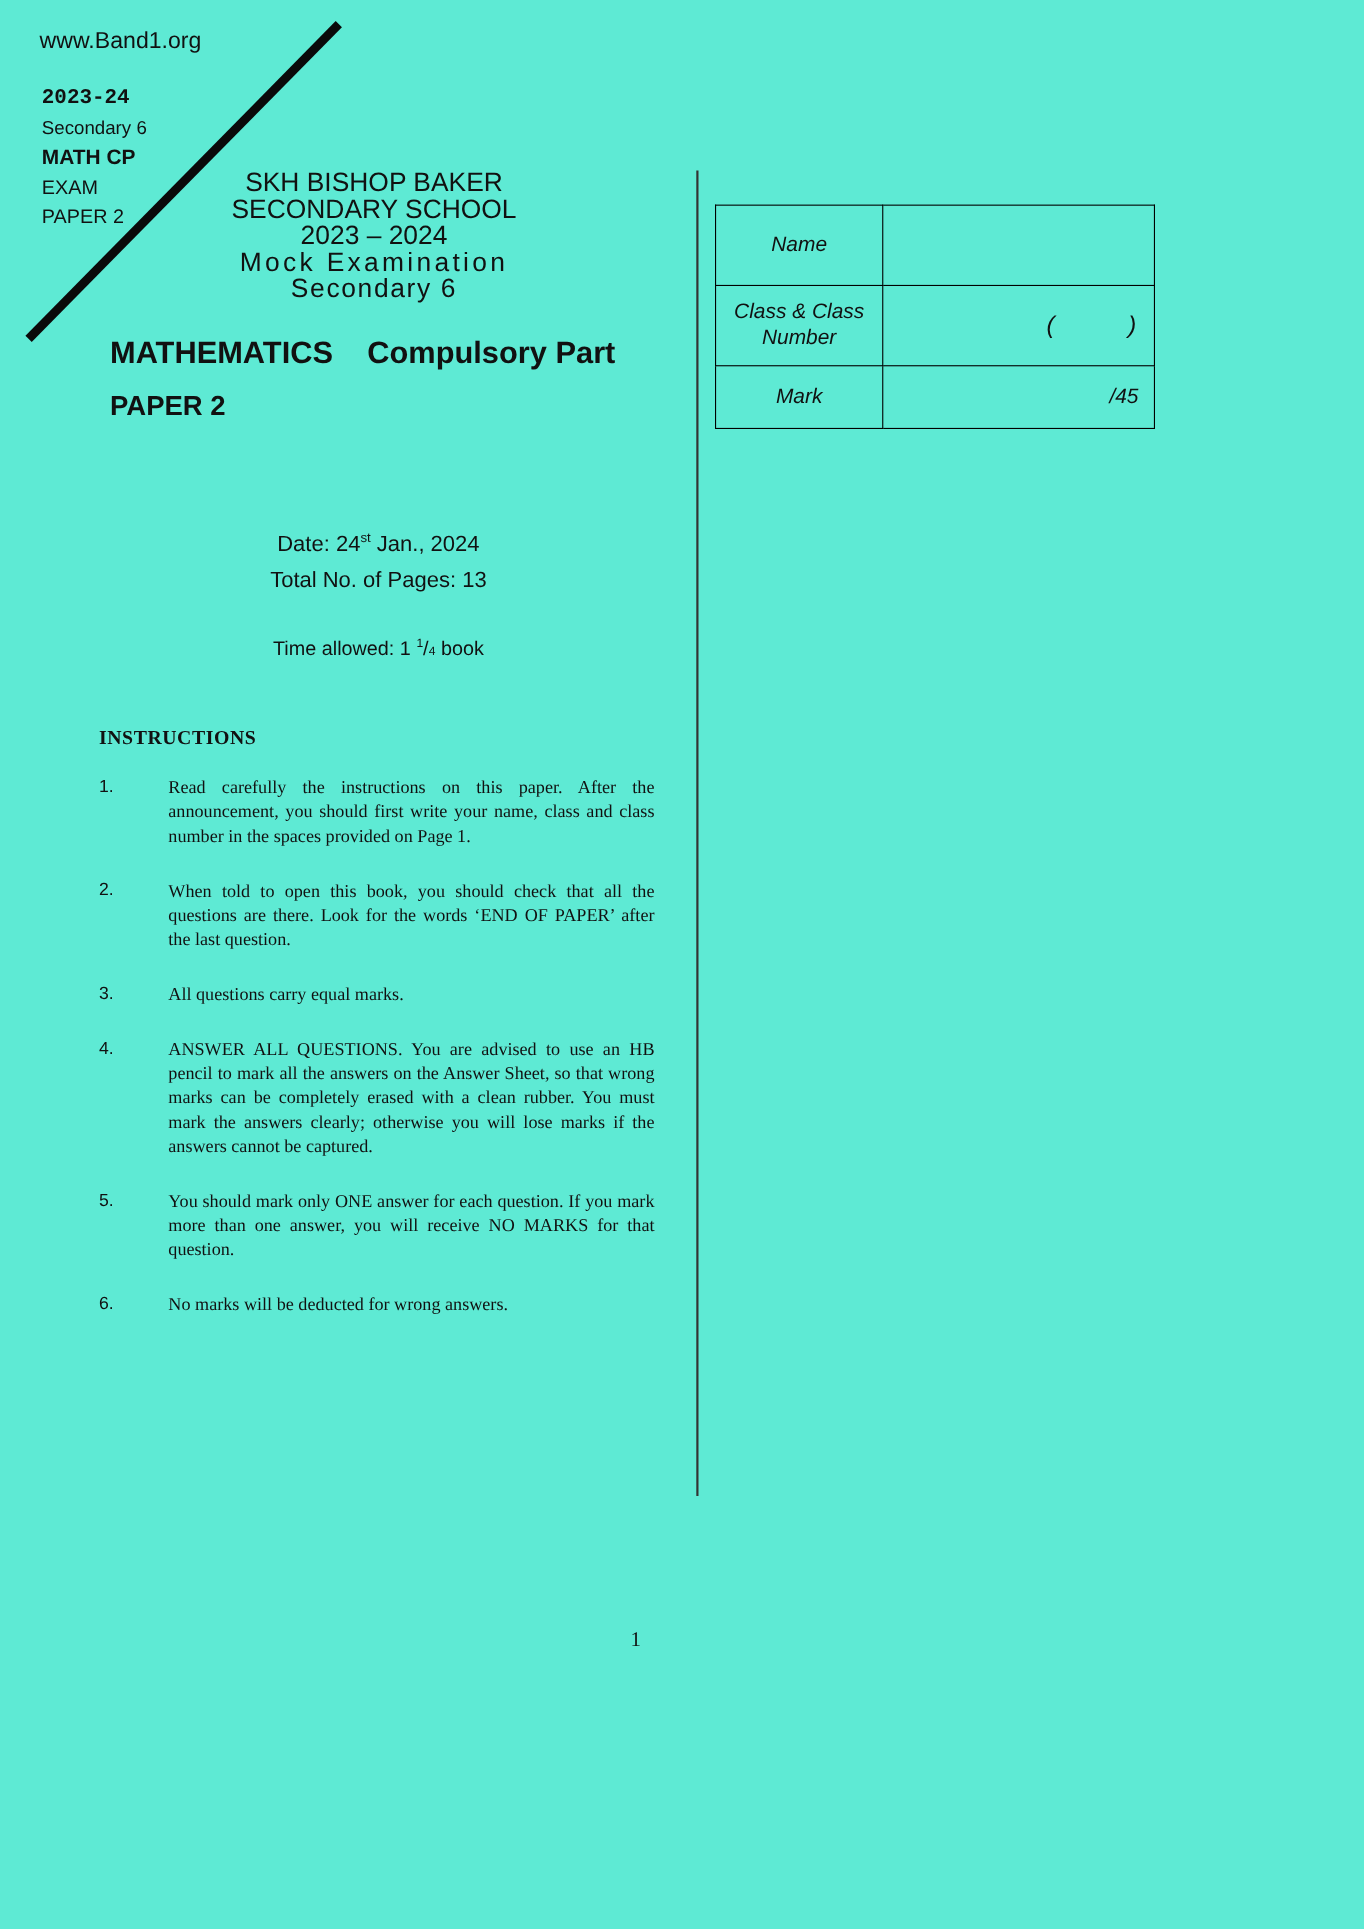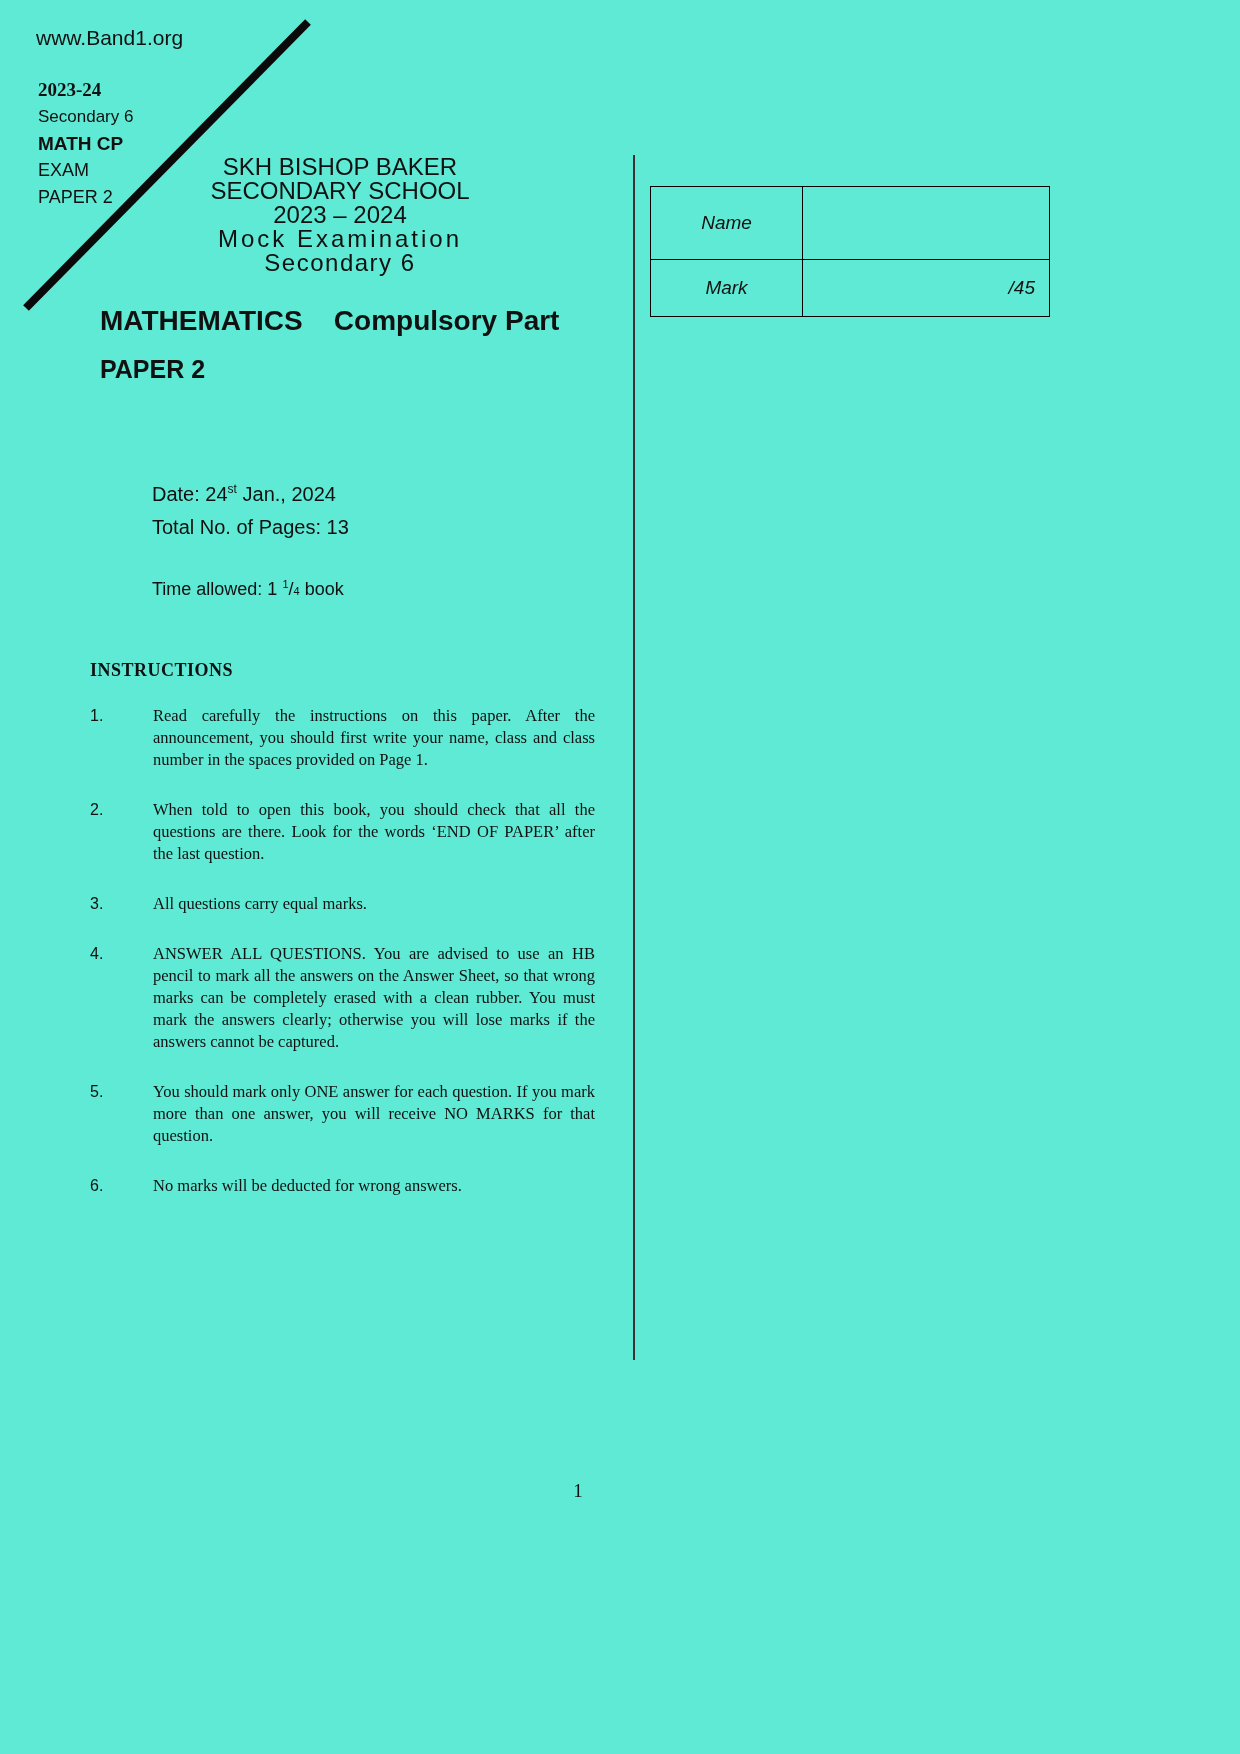--- a/index.html
+++ b/index.html
@@ -12,21 +12,21 @@
     color:#111;
     overflow:hidden;
   }
 
   
   .watermark {
     position:absolute; left:36px; top:26px;
     font-size:21px; color:#111;
   }
   .corner-block { position:absolute; left:38px; top:76px; line-height:27px; }
-  .corner-line1 { font-family:Liberation Serif, serif; font-weight:bold; font-size:19px; }
+  .corner-line1 { font-family:Liberation Mono, monospace; font-weight:bold; font-size:19px; }
   .corner-line2 { font-size:17px; }
   .corner-line3 { font-weight:bold; font-size:19px; }
   .corner-line4, .corner-line5 { font-size:18px; }
 
   .diag { position:absolute; left:0; top:0; }
 
   
   .school-header {
     position:absolute; left:160px; top:155px; width:360px;
     text-align:center; font-size:24px; line-height:24px;
@@ -50,22 +50,22 @@
   }
   .info-table .lbl { width:152px; text-align:center; padding:8px 6px; line-height:24px; }
   .info-table .val { text-align:right; padding:8px 14px; white-space:pre; }
   .row-name td { height:73px; }
   .row-class td { height:73px; }
   .row-mark td { height:57px; }
   .row-class .val { font-size:22px; letter-spacing:2px; }
 
   
   .details-block {
-    position:absolute; left:152px; top:473px; width:360px;
-    text-align:left; font-size:20px; line-height:33px;
+    position:absolute; left:164px; top:473px; width:360px;
+    text-align:center; font-size:20px; line-height:33px;
   }
   .details-block sup { font-size:12px; }
   .time-line { margin-top:24px; font-size:18px; }
   .time-line sup { font-size:11px; }
   .time-line .den { font-size:11px; vertical-align:baseline; }
 
   
   .instructions-heading {
     position:absolute; left:90px; top:660px;
     font-family:"Liberation Serif", serif;
@@ -127,20 +127,24 @@
     <div class="title-main">MATHEMATICS    Compulsory Part</div>
     <div class="title-paper">PAPER 2</div>
   </div>
 
   <table class="info-table">
     <tbody>
         <tr class="row-name">
       <td class="lbl">Name</td>
       <td class="val"></td>
     </tr>
+    <tr class="row-class">
+      <td class="lbl">Class &amp; Class Number</td>
+      <td class="val">(        )</td>
+    </tr>
     <tr class="row-mark">
       <td class="lbl">Mark</td>
       <td class="val">/45</td>
     </tr>
   </tbody>
     </table>
 
   <div class="details-block">
     <div><span>Date: 24</span><sup>st</sup><span> Jan., 2024</span></div>
     <div>Total No. of Pages: 13</div>

